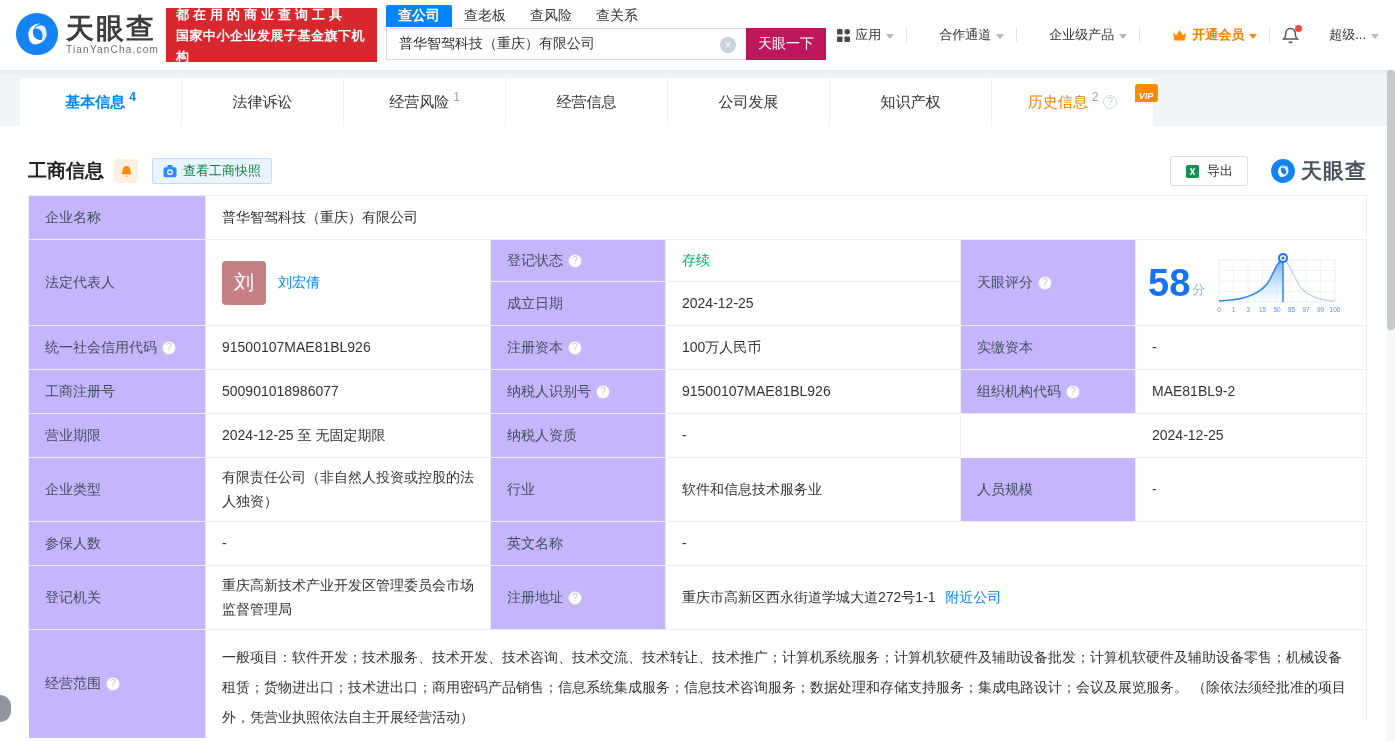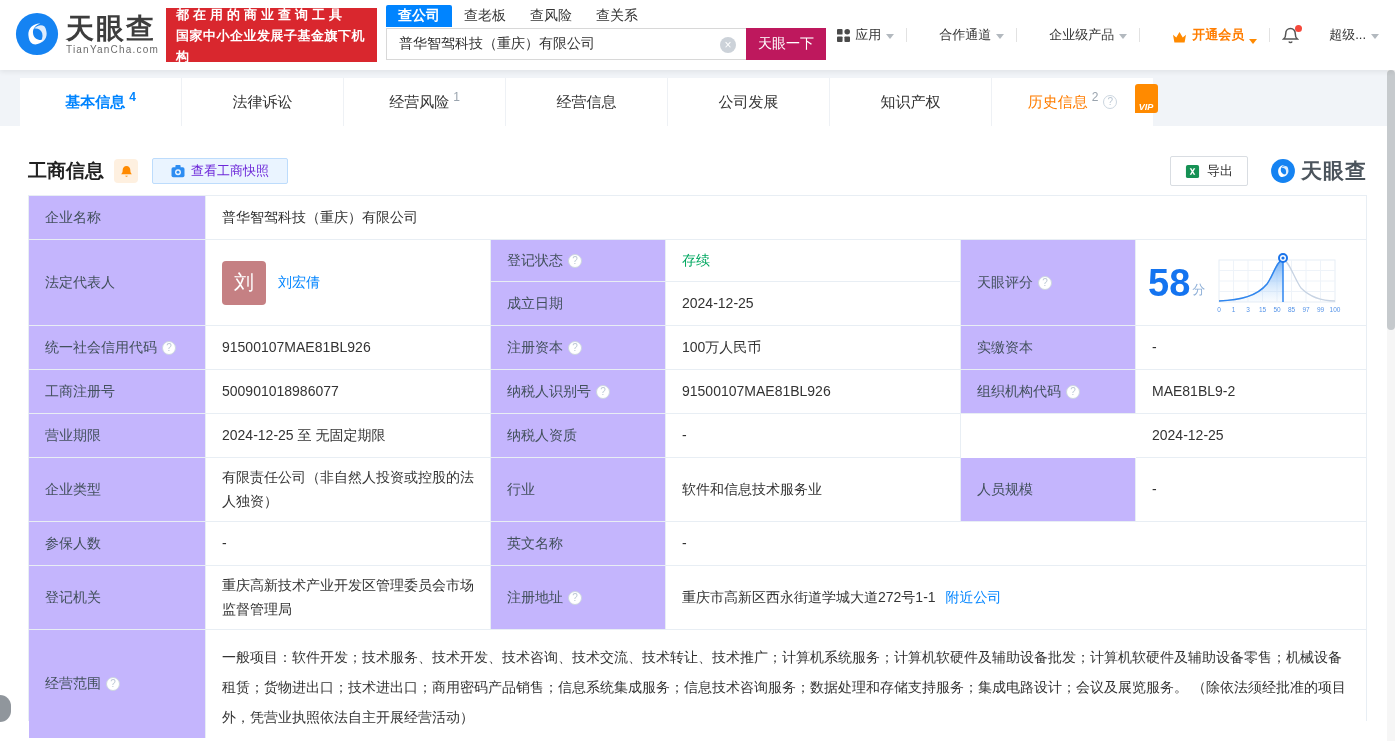--- a/index.html
+++ b/index.html
@@ -32,46 +32,46 @@
     background:#ccd2d9; color:#fff; font-size:12px; line-height:16px; text-align:center; cursor:pointer;}
   .clear-icon::after{ content:"×"; }
   .search-btn { width:80px; height:32px; background:#be185d; color:#fff; border:none; font-size:14px; cursor:pointer;
      font-family:"Liberation Sans","DejaVu Sans",sans-serif;}
   .top-nav { position:absolute; right:16px; top:26px; display:flex; align-items:center; font-size:13px; color:#333; }
   .nav-item { display:flex; align-items:center; gap:5px; cursor:pointer; white-space:nowrap;padding-left:20px; }
   .nav-sep { width:1px; height:14px; background:#e2e2e2; margin:0 12px; }
   .caret { width:0; height:0; border-left:4px solid transparent; border-right:4px solid transparent;
     border-top:5px solid #b3b9bf; margin-top:2px;}
   .caret.orange { border-top-color:#ff8a00; }
-  .vip-link { color:#ff7d00; font-weight:bold;align-items:flex-end; }
+  .vip-link { color:#ff7d00; font-weight:bold; }
   .bell-wrap { position:relative; margin-right:10px; cursor:pointer; display:flex; }
   .red-dot { position:absolute; top:-2px; right:-3px; width:7px; height:7px; background:#f5483b; border-radius:50%; }
   
   .gray-band { position:absolute; top:70px; left:0; width:1395px; height:56px; background:#f1f4f8; }
   .main-tabs { position:absolute; top:78px; left:20px; width:1133px; height:48px; background:#fff; display:flex; }
   .main-tab { flex:1; display:flex; align-items:center; justify-content:center; font-size:15px; color:#333;
     cursor:pointer; position:relative; }
   .main-tab + .main-tab { border-left:1px solid #eef1f5; }
   .main-tab .count { font-size:12px; color:#9aa4ae; margin-left:4px; position:relative; top:-5px; }
   .main-tab.active { color:#0084ff; font-weight:bold; }
   .main-tab.active .count { color:#0084ff; }
   .main-tab.history { color:#ff7d00; }
   .help { display:inline-block; width:14px; height:14px; border:1px solid #ccd6e0; border-radius:50%;
     color:#bcc8d4; font-size:10px; line-height:12px; text-align:center; margin-left:5px; cursor:pointer;
     background:#fff; flex:none;}
   .help::after { content:"?"; }
   .vip-badge { position:absolute; top:6px; margin-left:148px; background:#ff8a00; color:#fff; font-size:9px;
-    font-style:italic; font-weight:bold; padding:18px 5px 1px 4px; border-radius:3px 3px 3px 0; }
+    font-style:italic; font-weight:bold; padding:7px 5px 1px 4px; border-radius:3px 3px 3px 0; }
   
   .section-head { position:absolute; top:154px; left:28px; width:1339px; height:34px; display:flex; align-items:center; }
   .section-title { font-size:19px; font-weight:bold; color:#222; }
   .bell-chip { width:24px; height:24px; background:#fef0e0; border-radius:4px; display:flex; align-items:center;
     justify-content:center; margin-left:10px; cursor:pointer; }
-  .snapshot-btn { margin-left:14px; height:26px; display:flex; align-items:center; gap:6px; padding:0 18px;
-    background:#eaf4ff; border:1px solid #bddcfc; border-radius:2px; color:#6d28d9; font-size:13px; cursor:pointer;
+  .snapshot-btn { margin-left:14px; height:26px; display:flex; align-items:center; gap:6px; padding:0 10px;
+    background:#eaf4ff; border:1px solid #bddcfc; border-radius:2px; color:#15803d; font-size:13px; cursor:pointer;
     font-family:"Liberation Sans","DejaVu Sans",sans-serif;}
   .head-right { margin-left:auto; display:flex; align-items:center; }
   .export-btn { height:30px; display:flex; align-items:center; gap:7px; padding:0 14px; background:#fff;
     border:1px solid #d9dde2; border-radius:2px; font-size:13px; color:#333; cursor:pointer;
     font-family:"Liberation Sans","DejaVu Sans",sans-serif;}
   .watermark { display:flex; align-items:center; gap:5px; margin-left:22px; }
   .watermark-text { font-size:21px; font-weight:bold; color:#4b545c; letter-spacing:1px;}
   
   .info-grid { position:absolute; top:195px; left:28px; width:1339px; height:526px;
     display:grid; grid-template-columns:177px 285px 175px 295px 175px 1fr;

